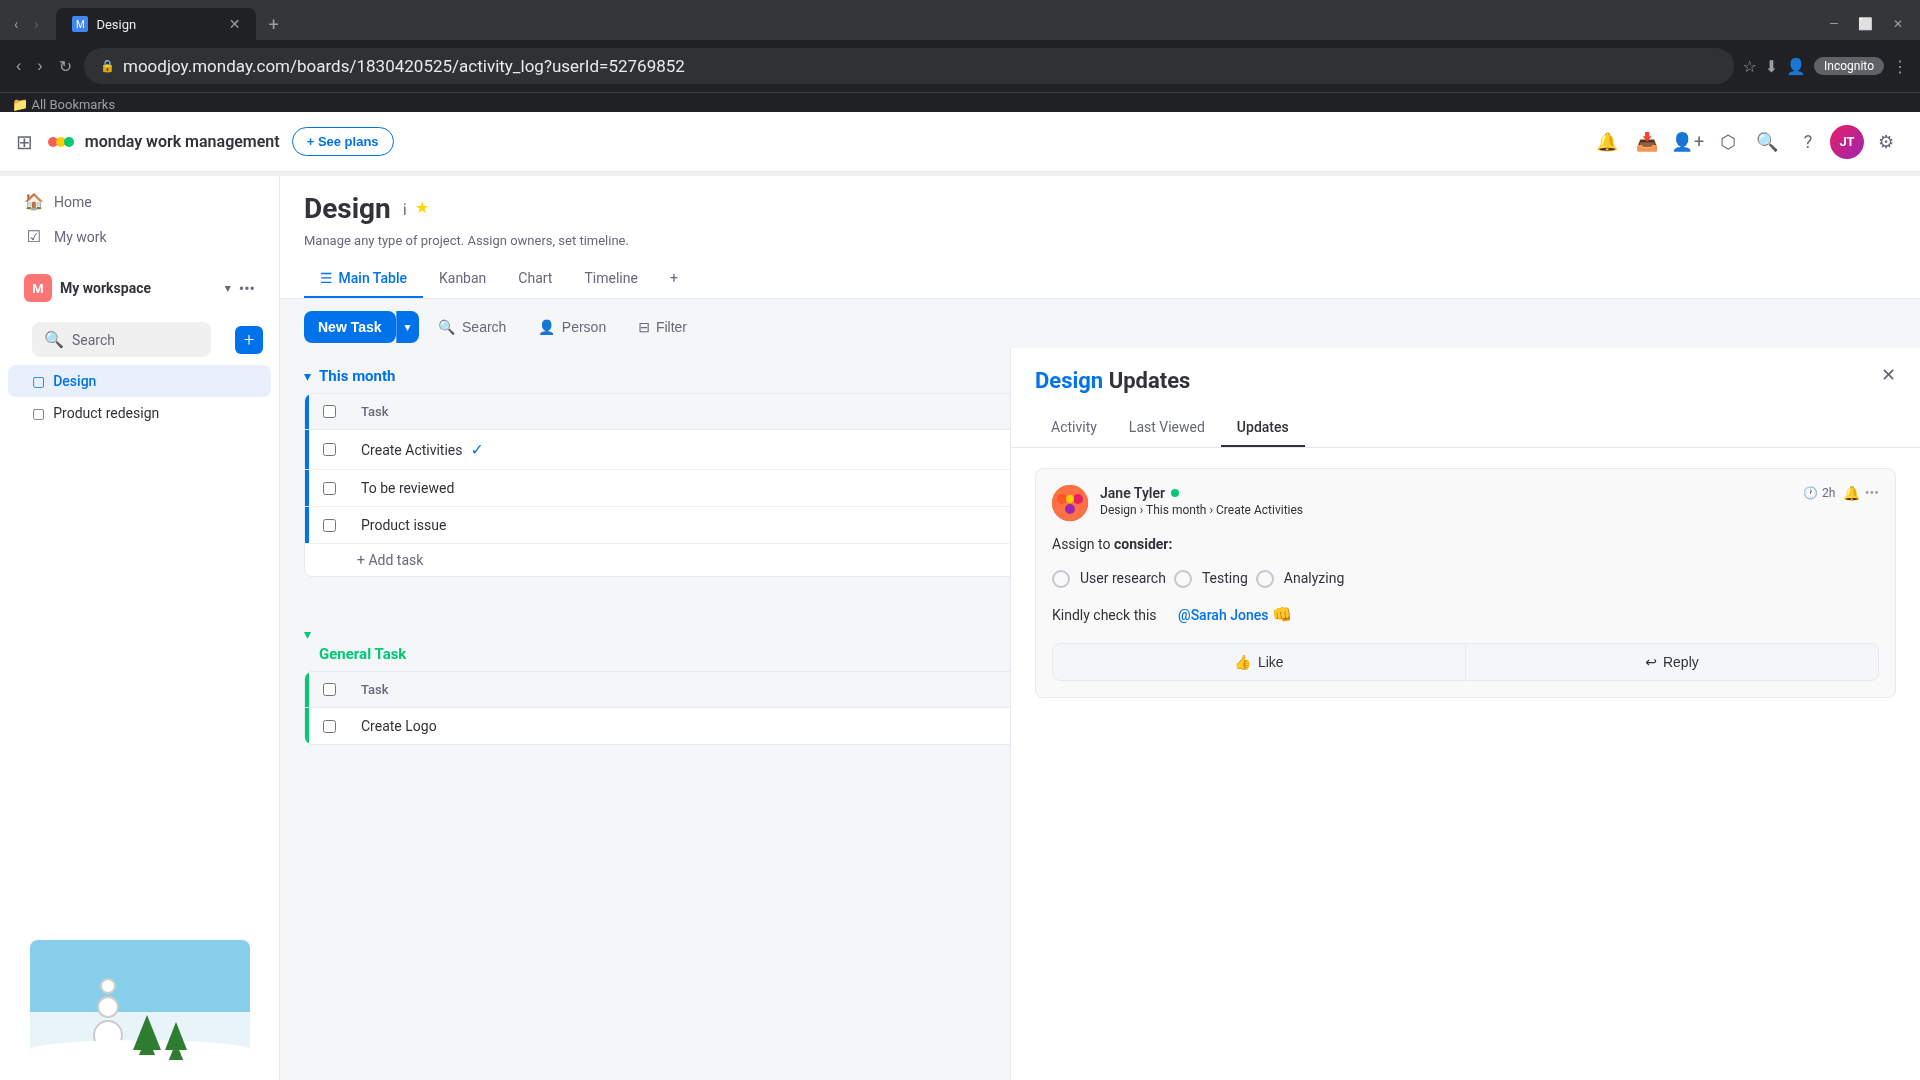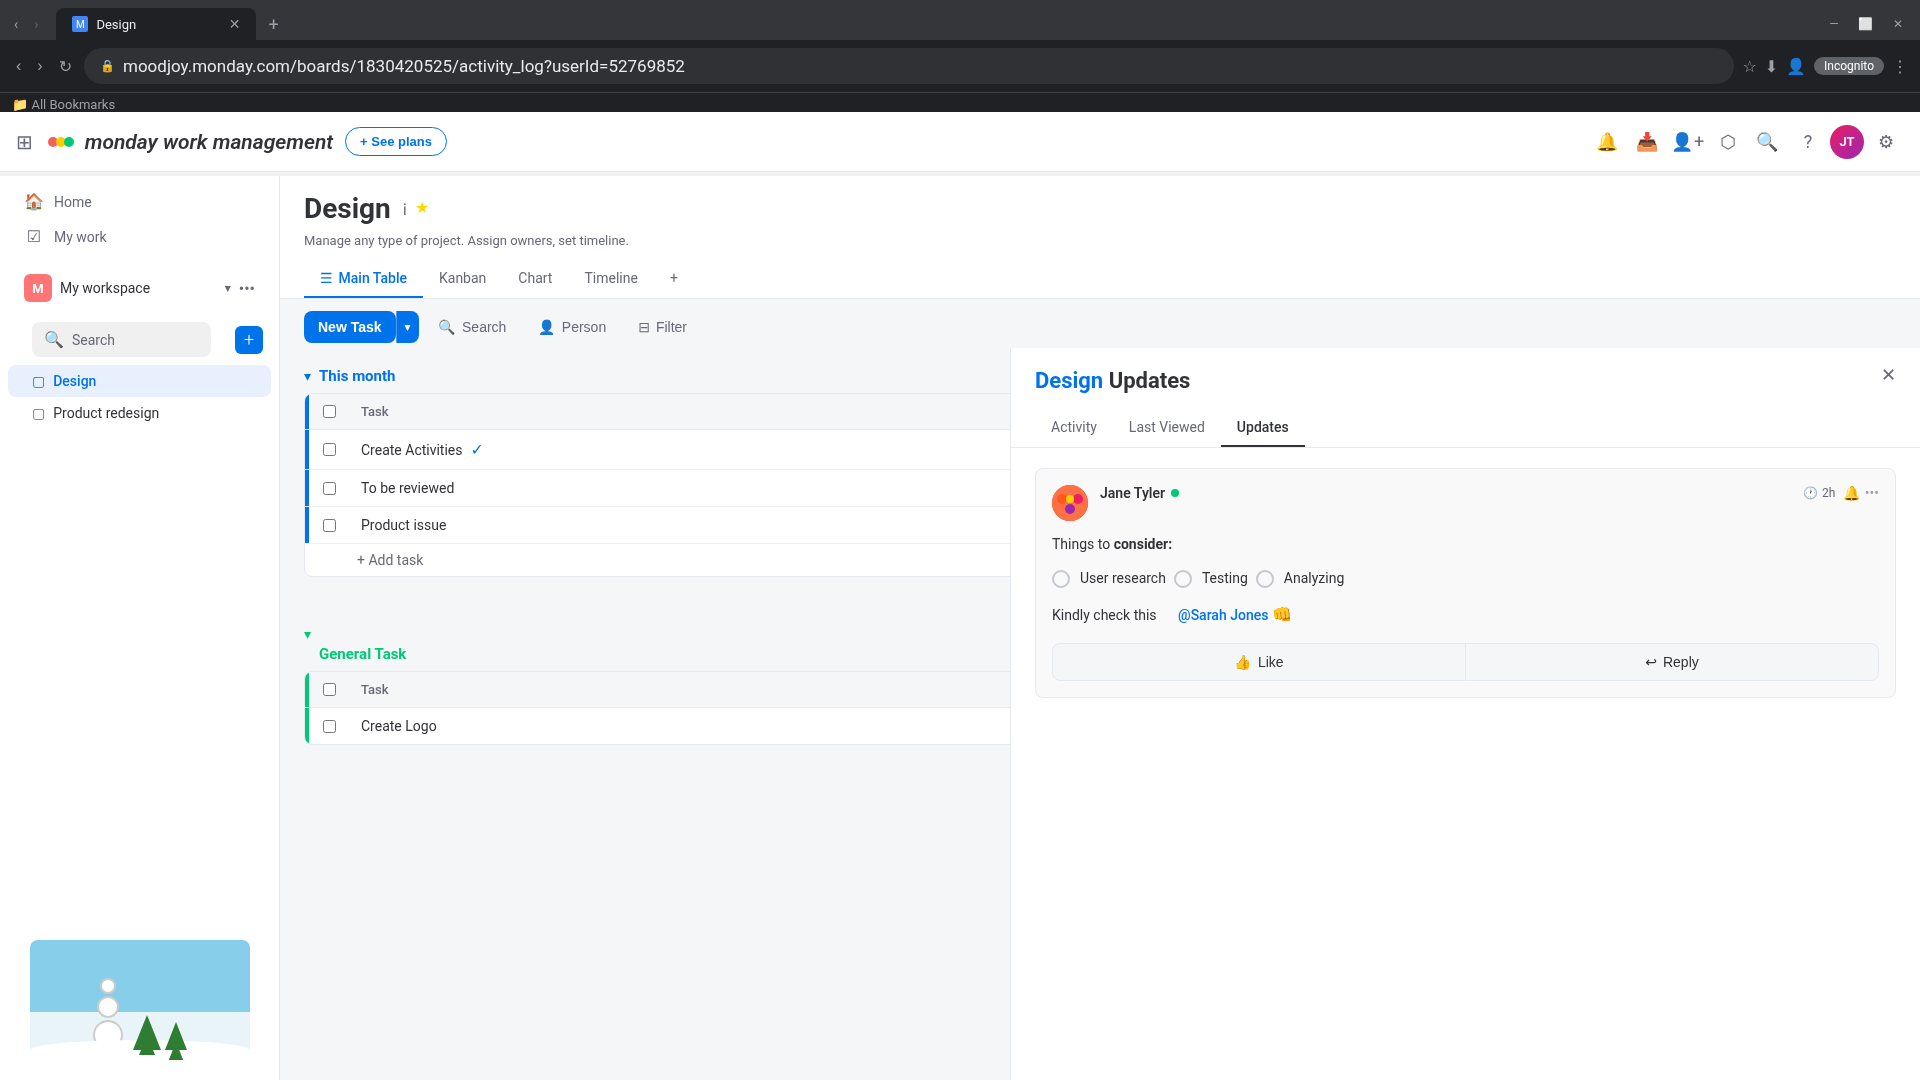--- a/index.html
+++ b/index.html
@@ -17,37 +17,37 @@
     .browser-actions { display: flex; gap: 8px; align-items: center; color: #9aa0a6; font-size: 16px; }
     .incognito-badge { background: #5f6368; color: white; border-radius: 12px; padding: 2px 10px; font-size: 12px; }
     .win-controls { display: flex; gap: 4px; align-items: center; padding-left: 16px; }
     .win-btn { width: 28px; height: 28px; display: flex; align-items: center; justify-content: center; color: #9aa0a6; border-radius: 4px; cursor: pointer; font-size: 12px; }
     .bookmarks-bar { background: #202124; padding: 4px 12px; color: #9aa0a6; font-size: 13px; border-top: 1px solid #3c4043; }
 
     
     .app-topbar { background: white; height: 60px; display: flex; align-items: center; padding: 0 16px; gap: 12px; border-bottom: 1px solid #e6e9ef; width: 100%; position: absolute; top: 112px; z-index: 10; }
     .app-grid-icon { color: #676879; font-size: 20px; cursor: pointer; }
     .monday-logo { display: flex; align-items: center; gap: 8px; }
-    .logo-text { font-size: 21px; font-weight: 600; color: #323338; font-style: italic; }
+    .logo-text { font-size: 16px; font-weight: 600; color: #323338; }
     .see-plans-btn { border: 1.5px solid #0073ea; color: #0073ea; border-radius: 20px; padding: 6px 14px; font-size: 13px; font-weight: 600; cursor: pointer; background: none; display: flex; align-items: center; gap: 4px; }
     .topbar-spacer { flex: 1; }
     .topbar-icons { display: flex; gap: 4px; align-items: center; }
     .topbar-icon-btn { width: 36px; height: 36px; display: flex; align-items: center; justify-content: center; color: #676879; border-radius: 8px; cursor: pointer; font-size: 18px; }
     .user-avatar { width: 34px; height: 34px; border-radius: 50%; background: linear-gradient(135deg, #e91e63, #9c27b0); display: flex; align-items: center; justify-content: center; color: white; font-size: 13px; font-weight: 600; cursor: pointer; }
 
     
     .main-wrapper { display: flex; width: 100%; margin-top: 60px; height: calc(1080px - 172px); }
 
     
     .sidebar { width: 280px; background: white; border-right: 1px solid #e6e9ef; display: flex; flex-direction: column; padding: 8px 0; flex-shrink: 0; }
     .sidebar-item { display: flex; align-items: center; gap: 10px; padding: 8px 16px; color: #676879; font-size: 14px; cursor: pointer; border-radius: 8px; margin: 0 8px; }
     .sidebar-item-icon { font-size: 16px; width: 20px; text-align: center; }
     .workspace-header { display: flex; align-items: center; gap: 8px; padding: 8px 16px; cursor: pointer; margin: 4px 8px; border-radius: 8px; }
     .workspace-avatar { width: 28px; height: 28px; background: #ff7575; border-radius: 6px; display: flex; align-items: center; justify-content: center; color: white; font-weight: 700; font-size: 13px; }
-    .workspace-name { font-size: 14px; font-weight: 400; color: #323338; flex: 1; }
+    .workspace-name { font-size: 14px; font-weight: 700; color: #323338; flex: 1; }
     .search-bar { display: flex; align-items: center; gap: 8px; background: #f0f0f0; border-radius: 8px; padding: 8px 12px; margin: 4px 16px; cursor: pointer; }
     .search-bar-text { color: #676879; font-size: 14px; }
     .add-btn { width: 28px; height: 28px; background: #0073ea; border-radius: 6px; display: flex; align-items: center; justify-content: center; color: white; font-size: 18px; cursor: pointer; font-weight: 300; }
     .sidebar-board-item { display: flex; align-items: center; gap: 8px; padding: 8px 16px 8px 24px; cursor: pointer; border-radius: 8px; margin: 0 8px; }
     .sidebar-board-item.active { background: #e8f0fe; }
     .board-name { font-size: 14px; color: #323338; }
     .board-name.active { color: #0073ea; font-weight: 500; }
     .snowman-container { margin: auto 0 0 0; padding: 16px; display: flex; justify-content: center; }
     .snowman-scene { width: 220px; height: 120px; background: linear-gradient(180deg, #87ceeb 0%, #87ceeb 60%, #e8f4f8 60%, #e8f4f8 100%); border-radius: 8px; overflow: hidden; position: relative; display: flex; align-items: flex-end; justify-content: center; padding-bottom: 10px; gap: 10px; }
     .snowman { display: flex; flex-direction: column; align-items: center; gap: 2px; }
@@ -371,35 +371,42 @@
                 <circle cx="26" cy="14" r="5" fill="#e91e63"></circle>
                 <circle cx="18" cy="24" r="5" fill="#9c27b0"></circle>
                 <circle cx="18" cy="14" r="4" fill="#ffcc02"></circle>
               </svg>
             </div>
             <div class="update-user-info">
               <div class="update-username">
                 <span>Jane Tyler</span>
                 <span class="online-dot"></span>
               </div>
+              <div class="update-breadcrumb">
+                <span>Design</span>
+                <span> › </span>
+                <span>This month</span>
+                <span> › </span>
+                <span>Create Activities</span>
+              </div>
             </div>
             <div style="display:flex;align-items:center;gap:8px;">
               <div class="update-time">
                 <span>🕐</span>
                 <span>2h</span>
               </div>
               <div class="update-actions">
                 <span style="cursor:pointer;">🔔</span>
                 <span style="cursor:pointer;">•••</span>
               </div>
             </div>
           </div>
           <div class="update-body">
             <p>
-              <span>Things to </span><span class="bold">consider:</span>
+              <span>Assign to </span><span class="bold">consider:</span>
             </p>
             <div class="checklist">
               <div class="checklist-item">
                 <div class="radio-btn"></div>
                 <span>User research</span>
               </div>
               <div class="checklist-item">
                 <div class="radio-btn"></div>
                 <span>Testing</span>
               </div>

